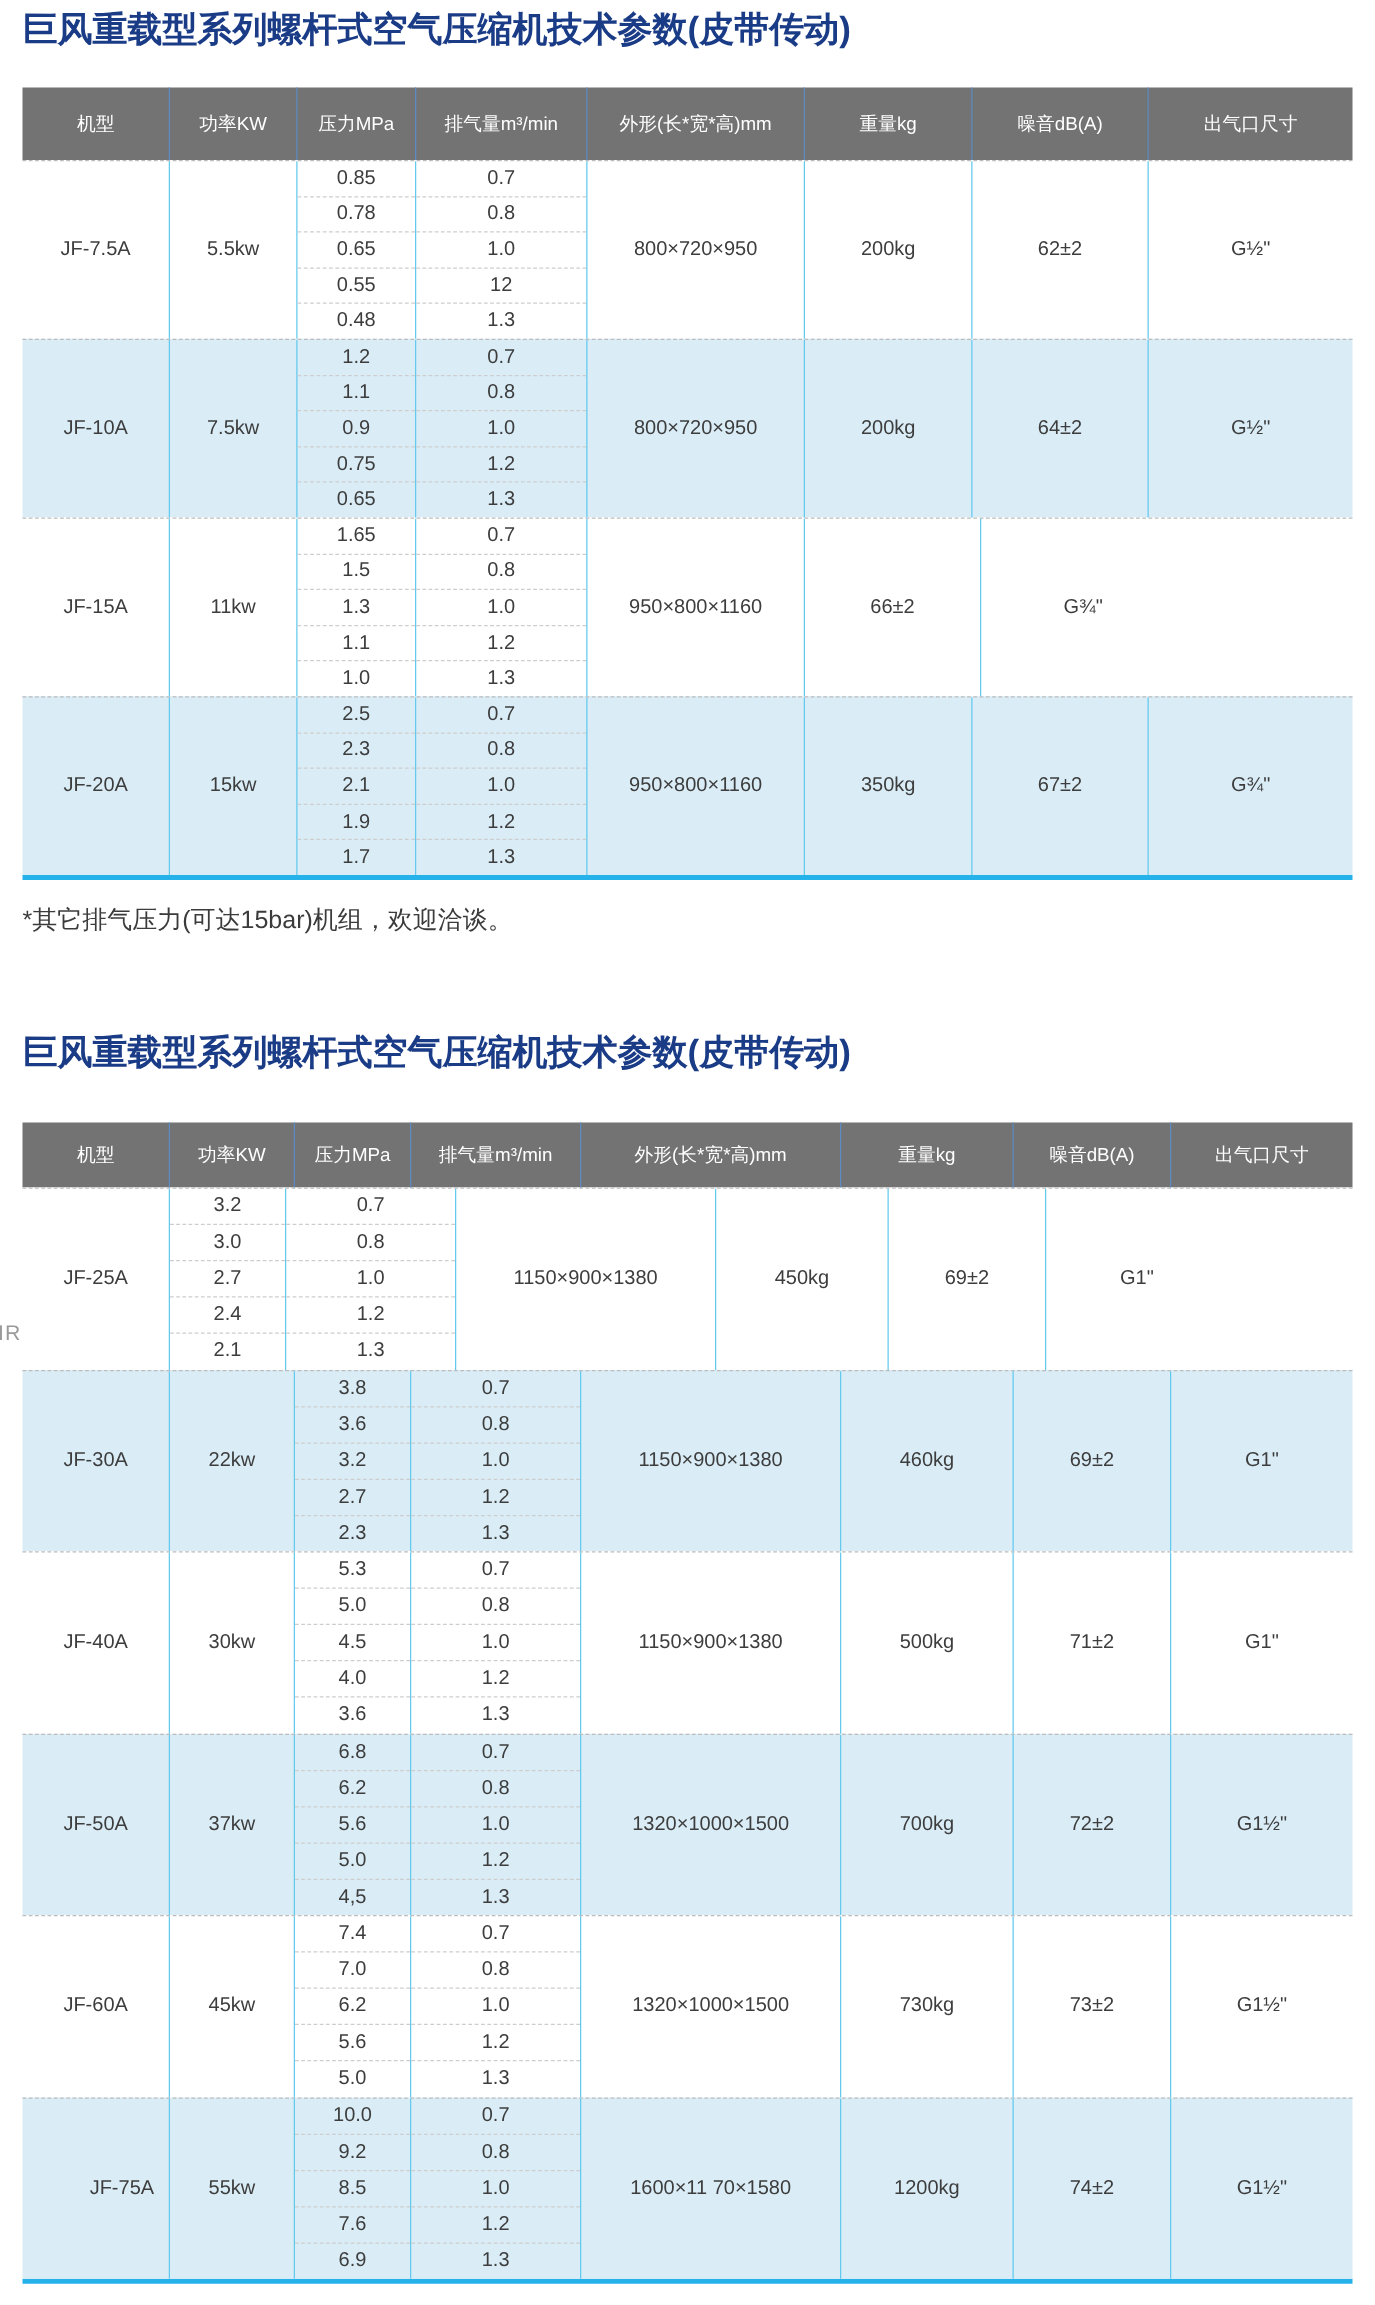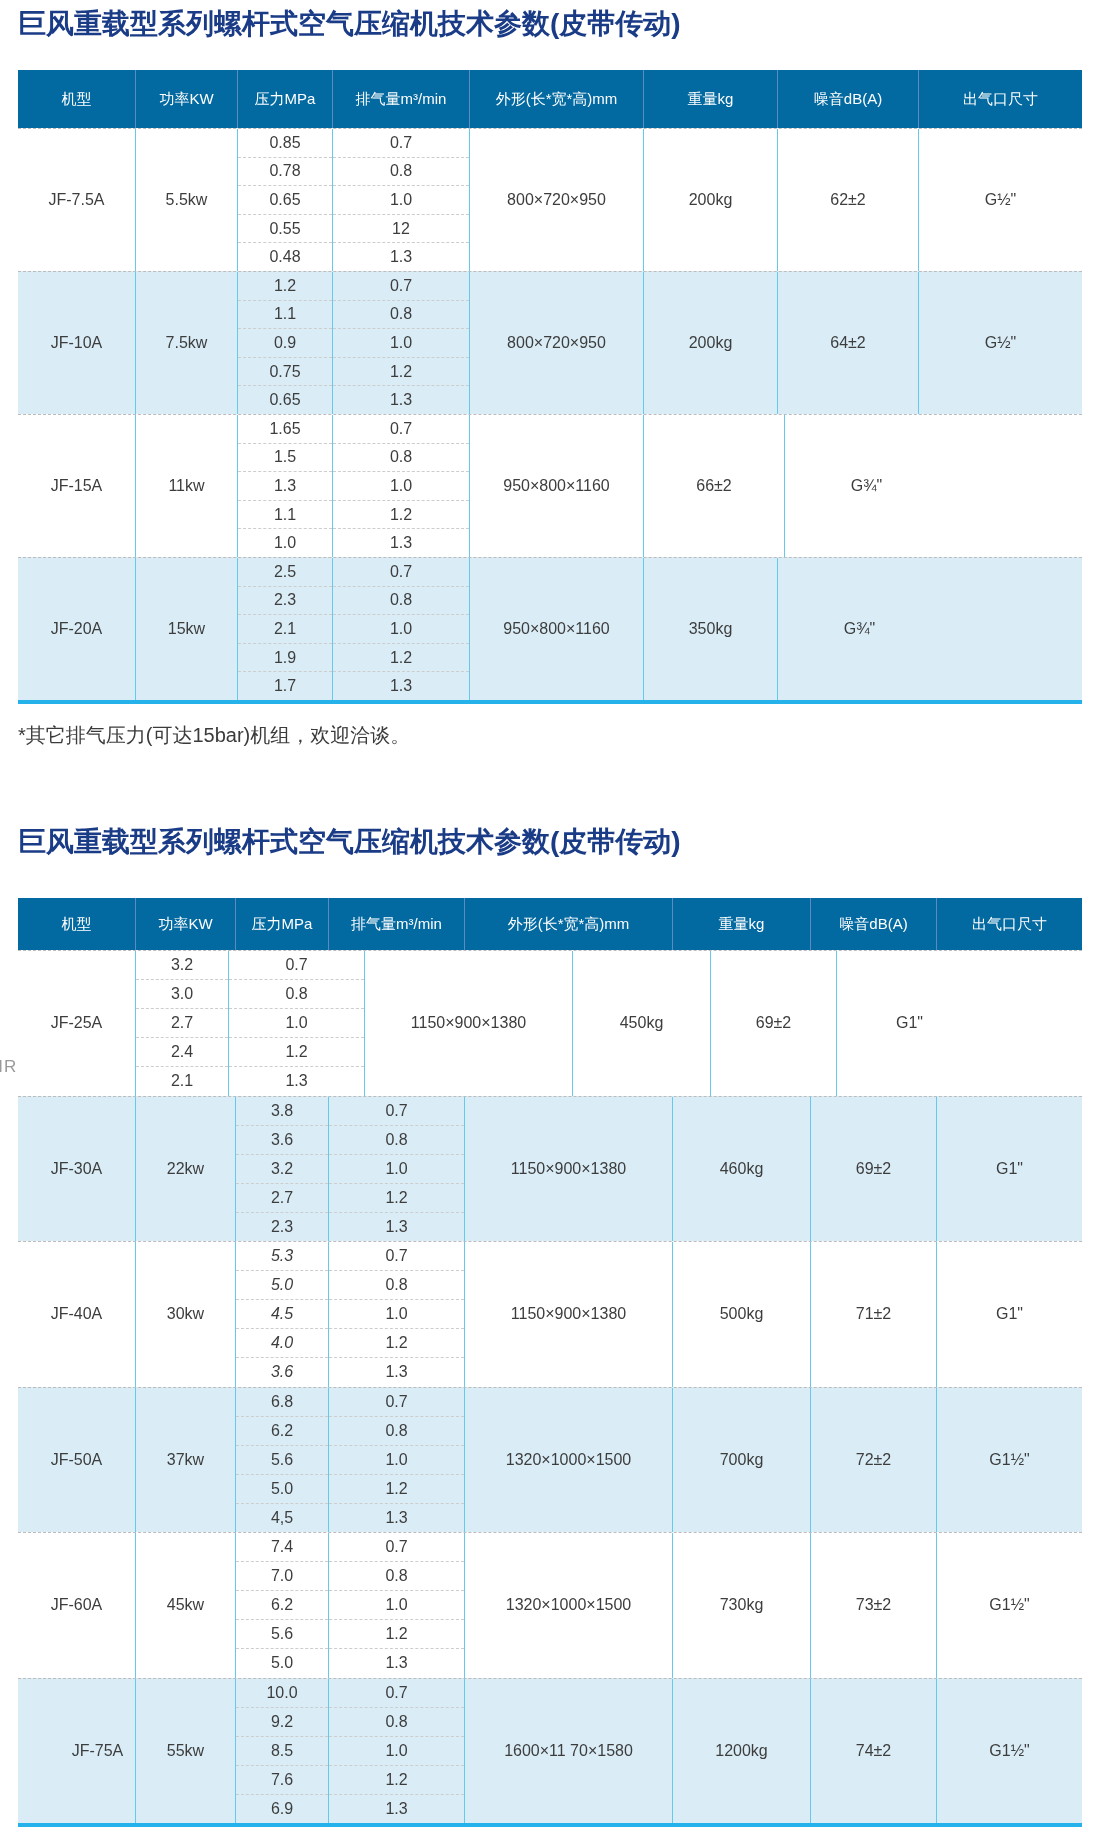--- a/index.html
+++ b/index.html
@@ -10,21 +10,21 @@
   .title{position:absolute;left:18px;margin:0;font-size:28px;font-weight:bold;
          color:#1a3b86;white-space:nowrap;letter-spacing:0px;}
   #title-0{top:5px;}
   #title-1{top:823px;}
 
   .spec-table{position:absolute;left:18px;width:1064px;
               border-bottom:4px solid #25b2ea;box-sizing:content-box;}
   #table-0{top:70px;}
   #table-1{top:898px;}
 
-  .t-head{display:flex;background:#0369a1;}
+  .t-head{display:flex;background:#737373;}
   #table-0 .t-head{height:58px;}
   #table-1 .t-head{height:52px;}
   .t-hcell{display:flex;align-items:center;justify-content:center;color:#ffffff;
            font-size:15px;box-sizing:border-box;border-left:1px solid #5d8ac0;}
   .t-hcell:first-child{border-left:none;}
 
   .t-group{display:flex;align-items:stretch;border-top:1px dashed #bcbcbc;
            box-sizing:border-box;background:#ffffff;}
   #table-0 .t-group{height:143px;}
   #table-1 .t-group{height:145.5px;}
@@ -137,20 +137,21 @@
         </div>
         <div class="t-cell stack" style="width: 137px;">
           <div class="t-sub">0.7</div>
           <div class="t-sub sep">0.8</div>
           <div class="t-sub sep">1.0</div>
           <div class="t-sub sep">1.2</div>
           <div class="t-sub sep">1.3</div>
         </div>
         <div class="t-cell" style="width: 174px;">950×800×1160</div>
         <div class="t-cell" style="width: 134px;">350kg</div>
+        <div class="t-cell" style="width: 141px;">67±2</div>
         <div class="t-cell" style="width: 164px;">G¾"</div>
       </div>
     </div>
 
   <p class="note" id="note-0">*其它排气压力(可达15bar)机组，欢迎洽谈。</p>
 
   <h1 class="title" id="title-1">巨风重载型系列螺杆式空气压缩机技术参数(皮带传动)</h1>
   <div class="watermark">AIR COMPRESSOR</div>
   <div class="spec-table" id="table-1">
       <div class="t-head">
@@ -202,21 +203,21 @@
           <div class="t-sub sep">1.3</div>
         </div>
         <div class="t-cell" style="width: 208px;">1150×900×1380</div>
         <div class="t-cell" style="width: 138px;">460kg</div>
         <div class="t-cell" style="width: 126px;">69±2</div>
         <div class="t-cell" style="width: 146px;">G1"</div>
       </div>
       <div class="t-group">
         <div class="t-cell" style="width: 117px;">JF-40A</div>
         <div class="t-cell" style="width: 100px;">30kw</div>
-        <div class="t-cell stack" style="width: 93px; font-style: italic;">
+        <div class="t-cell stack" style="width: 93px;">
           <div class="t-sub">5.3</div>
           <div class="t-sub sep">5.0</div>
           <div class="t-sub sep">4.5</div>
           <div class="t-sub sep">4.0</div>
           <div class="t-sub sep">3.6</div>
         </div>
         <div class="t-cell stack" style="width: 136px;">
           <div class="t-sub">0.7</div>
           <div class="t-sub sep">0.8</div>
           <div class="t-sub sep">1.0</div>

